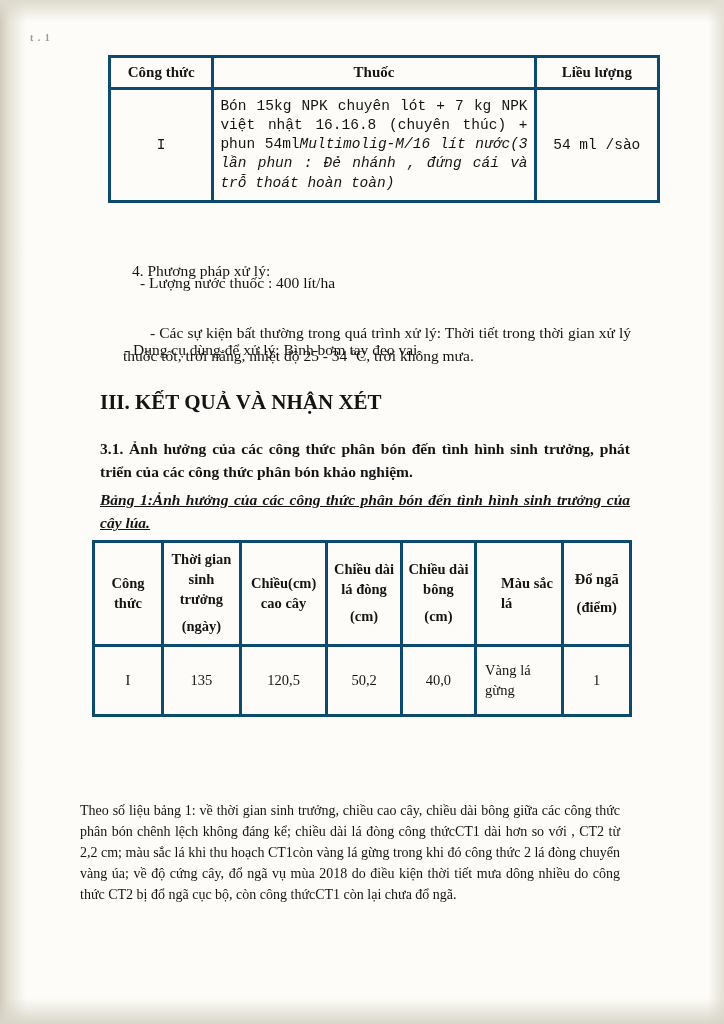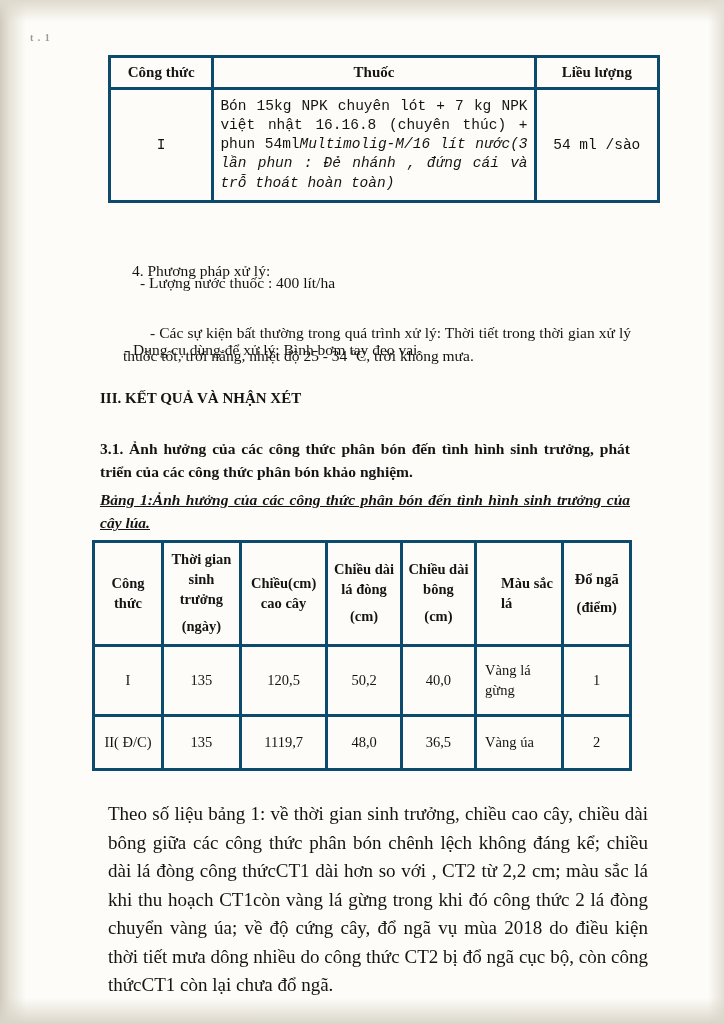--- a/index.html
+++ b/index.html
@@ -103,21 +103,21 @@
   
   .para {
     position: absolute;
     font-size: 15.5px;
     line-height: 1.5;
   }
 
   .heading {
     position: absolute;
     font-weight: bold;
-    font-size: 15px;
+    font-size: 21px;
   }
   .subheading {
     position: absolute;
     font-weight: bold;
     font-size: 15.5px;
     line-height: 1.5;
     text-align: justify;
   }
   .capt {
     position: absolute;
@@ -146,24 +146,24 @@
   #table-growth td {
     padding: 14px 3px;
     font-size: 14.5px;
   }
   #table-growth .hdr-tall { height: 104px; }
   #table-growth .row-tall { height: 54px; }
 
   
   #closing {
     position: absolute;
-    left: 108px;
+    left: 80px;
     top: 800px;
     width: 540px;
-    font-size: 19px;
+    font-size: 14px;
     line-height: 1.5;
     text-align: justify;
   }
   .stamp-clip {
     position: absolute;
     right: 0;
     top: 586px;
     width: 46px;
     height: 90px;
     overflow: hidden;
@@ -241,29 +241,20 @@
       <tbody>
         <tr class="row-tall">
           <td>I</td>
           <td>135</td>
           <td>120,5</td>
           <td>50,2</td>
           <td>40,0</td>
           <td style="text-align:left; padding-left:8px; line-height:1.35;">Vàng lá gừng</td>
           <td>1</td>
         </tr>
-        <tr class="row-tall">
-          <td>II( Đ/C)</td>
-          <td>135</td>
-          <td>1119,7</td>
-          <td>48,0</td>
-          <td>36,5</td>
-          <td style="text-align:left; padding-left:8px;">Vàng úa</td>
-          <td>2</td>
-        </tr>
       </tbody>
     </table>
 
     <div id="closing">Theo số liệu bảng 1: về thời gian sinh trưởng, chiều cao cây, chiều dài bông giữa các công thức phân bón chênh lệch không đáng kể; chiều dài lá đòng công thứcCT1 dài hơn so với , CT2 từ 2,2 cm; màu sắc lá khi thu hoạch CT1còn vàng lá gừng trong khi đó công thức 2 lá đòng chuyển vàng úa; về độ cứng cây, đổ ngã vụ mùa 2018 do điều kiện thời tiết mưa dông nhiều do công thức CT2 bị đổ ngã cục bộ, còn công thứcCT1 còn lại chưa đổ ngã.</div>
 
     <div class="stamp-clip">
       
     </div>
 
   </div>

